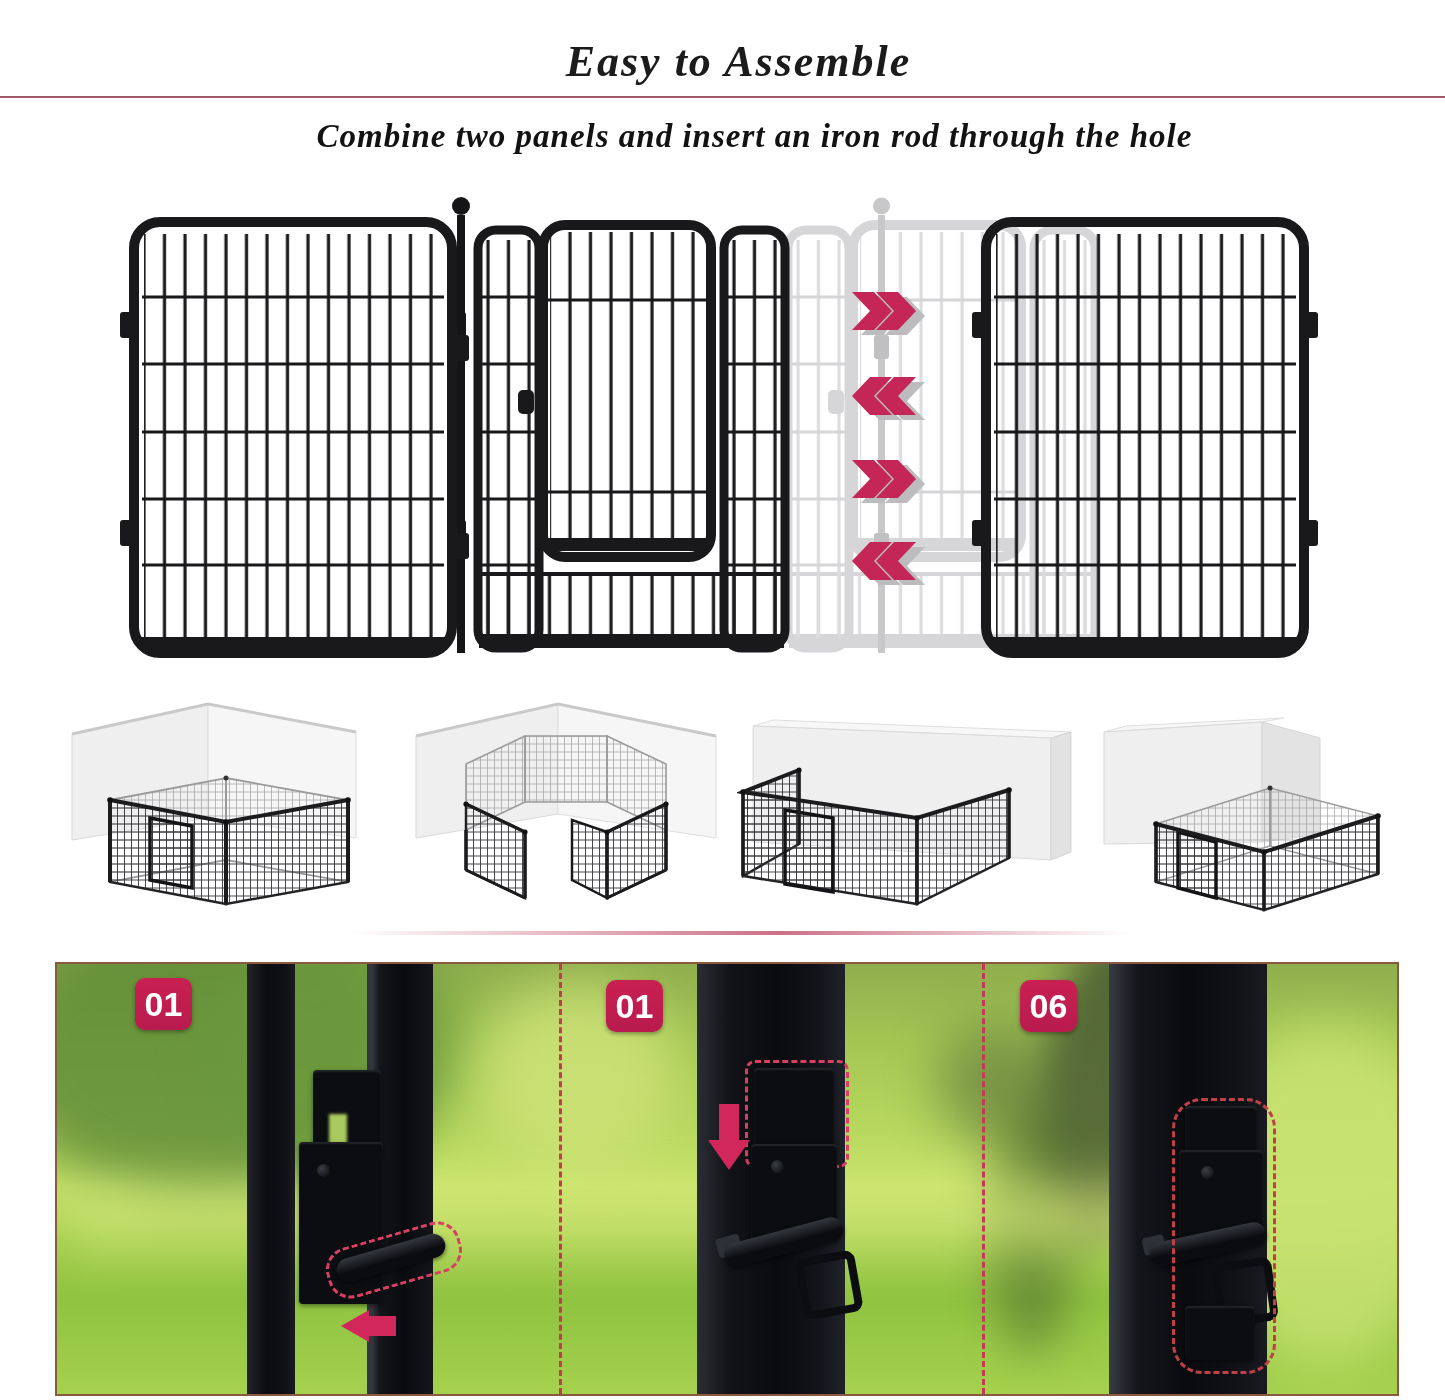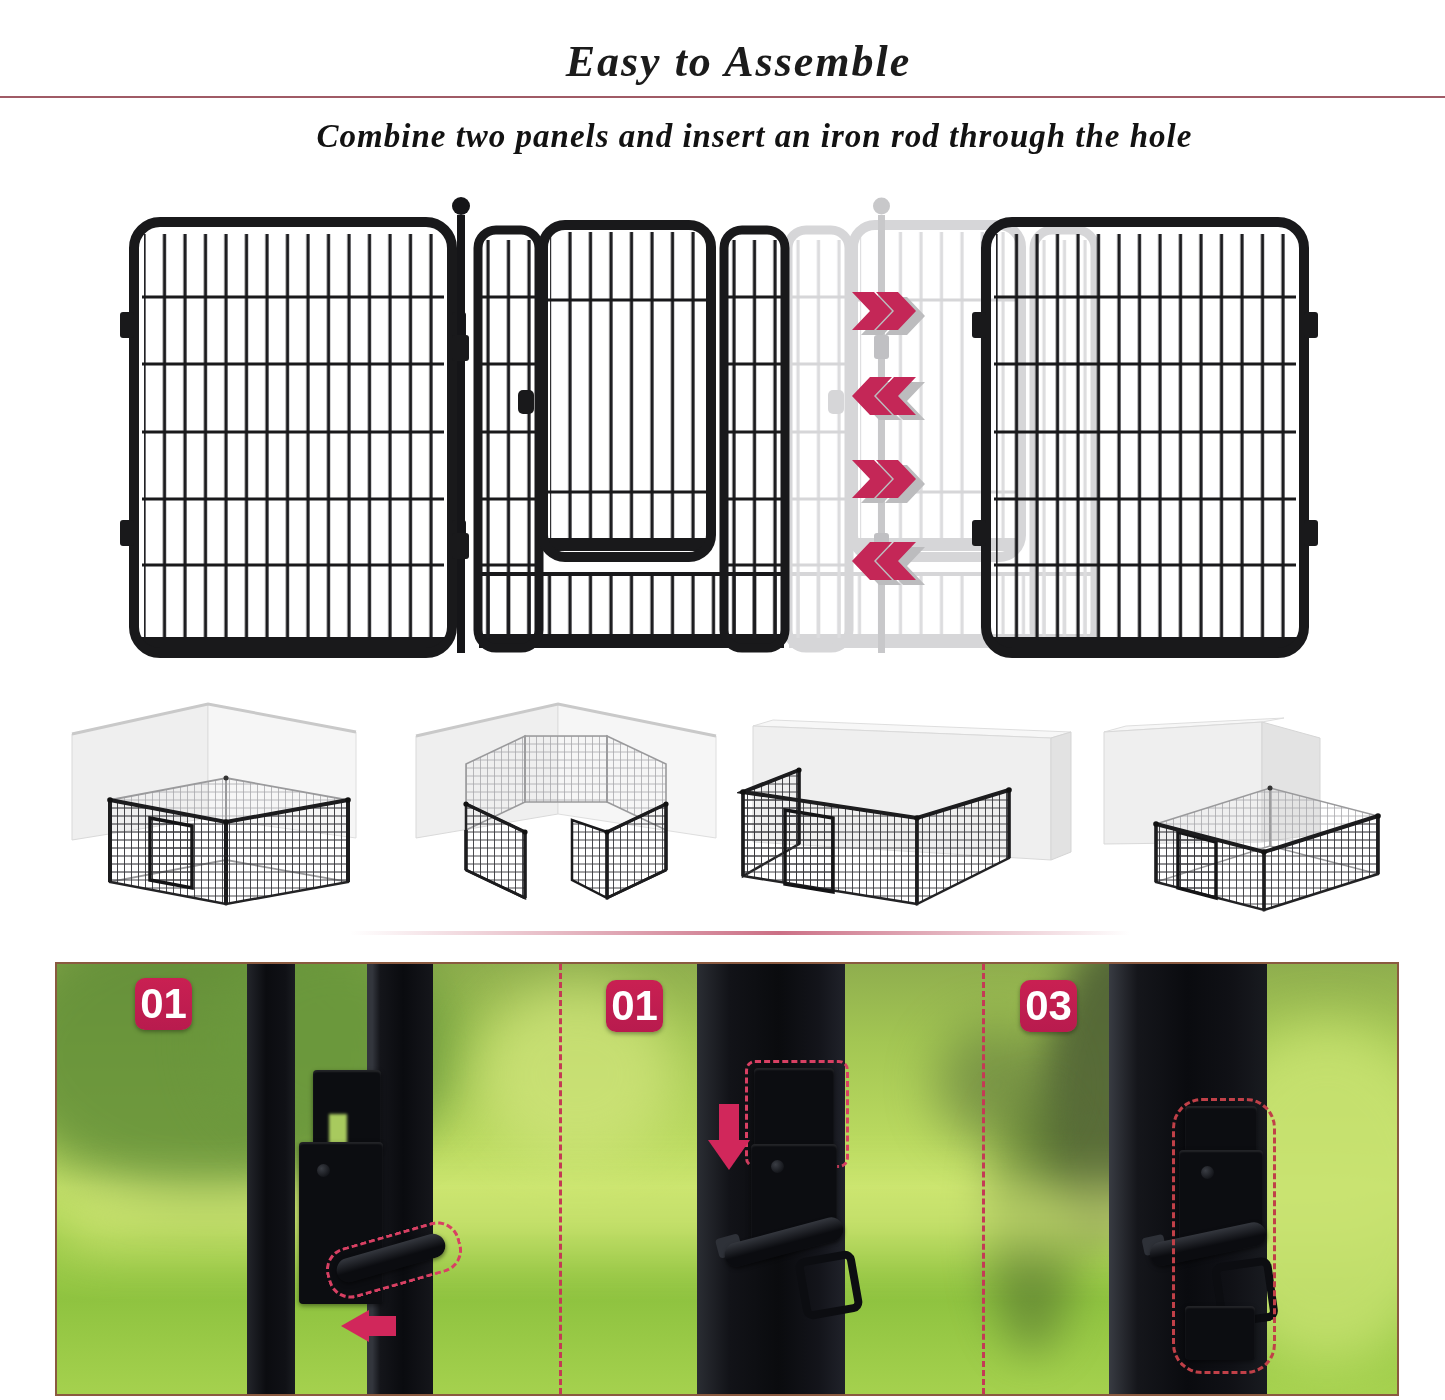--- a/index.html
+++ b/index.html
@@ -28,21 +28,21 @@
   .hw{position:absolute;background:#0c0d11;border-radius:4px;box-shadow:0 2px 5px rgba(0,0,0,.45), inset 0 2px 2px rgba(255,255,255,.10);}
   .bolt{position:absolute;width:13px;height:13px;border-radius:50%;
         background:radial-gradient(circle at 35% 35%,#3a3d44,#05060a);}
   .bar{position:absolute;height:24px;border-radius:12px;
        background:linear-gradient(180deg,#34373e,#0b0c10 60%);box-shadow:0 2px 4px rgba(0,0,0,.5);}
   .cap{position:absolute;border-radius:4px;background:#2e3138;}
   .hook{position:absolute;border:8px solid #0c0d11;border-radius:10px;background:transparent;}
   .dash-outline{position:absolute;border:3px dashed #d84063;background:transparent;}
   .badge{position:absolute;width:57px;height:52px;border-radius:10px;
          background:linear-gradient(180deg,#c92052,#b81b4e);color:#ffffff;
-         font-size:42px;font-weight:bold;display:flex;align-items:center;justify-content:center;
+         font-size:34px;font-weight:bold;display:flex;align-items:center;justify-content:center;
          box-shadow:0 2px 4px rgba(0,0,0,.35);z-index:30;}
   .arrow-left-head{position:absolute;width:0;height:0;border-top:16px solid transparent;
         border-bottom:16px solid transparent;border-right:28px solid #d1275b;}
   .arrow-left-tail{position:absolute;width:28px;height:20px;background:#d1275b;}
   .arrow-down-tail{position:absolute;width:20px;height:36px;background:#d1275b;}
   .arrow-down-head{position:absolute;width:0;height:0;border-left:21px solid transparent;
         border-right:21px solid transparent;border-top:30px solid #d1275b;}
   .notch{position:absolute;background:#a8ca5e;filter:blur(1.5px);}
 </style>
 </head>
@@ -273,16 +273,16 @@
 
     <div class="post" style="left:1052px;width:158px;background:linear-gradient(90deg,#383b42 0%,#15161b 18%,#0a0b0f 50%,#101116 78%,#191b20 100%)"></div>
     <div class="hw" style="left:1128px;top:142px;width:72px;height:46px"></div>
     <div class="hw" style="left:1122px;top:186px;width:84px;height:90px"></div>
     <div class="bolt" style="left:1144px;top:202px"></div>
     <div class="cap" style="left:1086px;top:272px;width:22px;height:18px;transform:rotate(-12deg)"></div>
     <div class="bar" style="left:1092px;top:268px;width:118px;transform:rotate(-12deg)"></div>
     <div class="hook" style="left:1158px;top:296px;width:44px;height:48px;transform:rotate(-8deg)"></div>
     <div class="hw" style="left:1128px;top:342px;width:70px;height:54px"></div>
     <div class="dash-outline" style="left:1115px;top:134px;width:98px;height:270px;border-radius:30px;border-color:#c04048"></div>
-    <div class="badge" style="left:963px;top:16px">03</div>
+    <div class="badge" style="left:963px;top:16px">06</div>
   </div>
 
 </div>
 
 </body></html>

